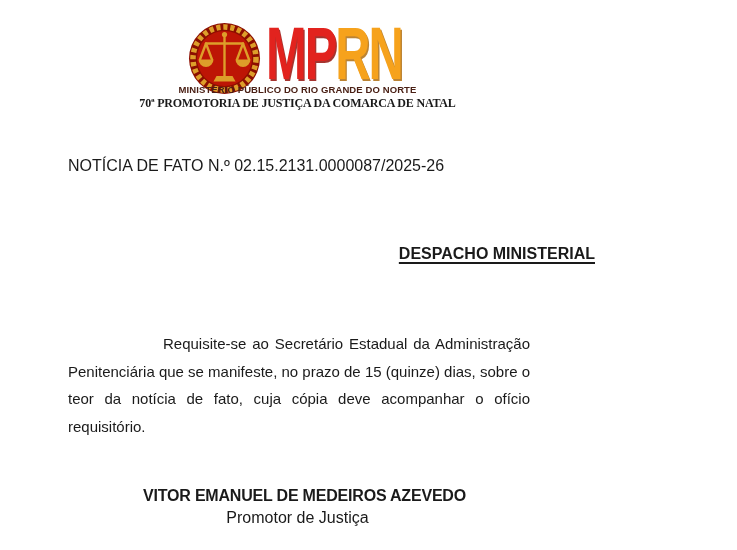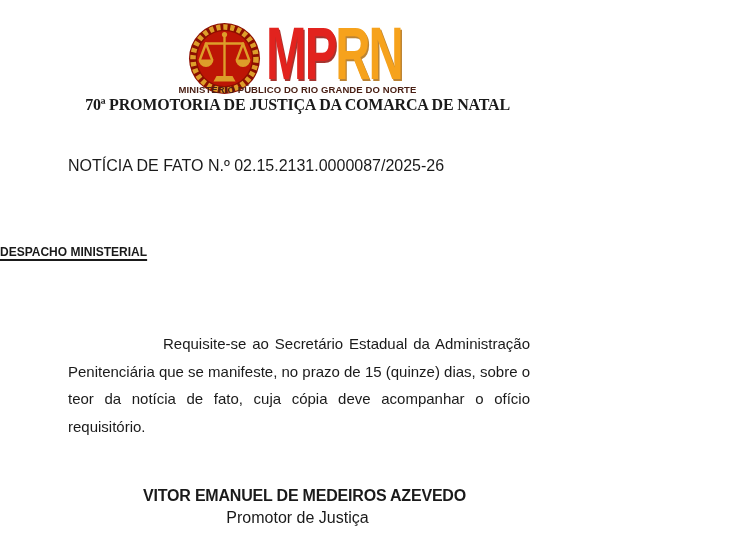--- a/index.html
+++ b/index.html
@@ -48,38 +48,38 @@
     text-align: center;
     font-size: 9.5px;
     font-weight: bold;
     letter-spacing: 0.1px;
   }
   .department {
     position: absolute;
     top: 96px; left: 0; right: 0;
     text-align: center;
     font-family: "Liberation Serif", serif;
-    font-size: 16px;
+    font-size: 12px;
     font-weight: bold;
     letter-spacing: -0.2px;
   }
 
   
   .case-number {
     position: absolute;
     top: 157px; left: 68px;
     margin: 0;
     font-size: 16px;
   }
   .doc-title {
     position: absolute;
     top: 245px; left: 0; right: 0;
     margin: 0;
-    text-align: left;
-    font-size: 12px;
+    text-align: right;
+    font-size: 16px;
     font-weight: bold;
   }
   .doc-title span {
     text-decoration: underline;
     text-underline-offset: 3px;
     text-decoration-thickness: 1.5px;
   }
   .body-par {
     position: absolute;
     top: 330px; left: 68px; right: 65px;

